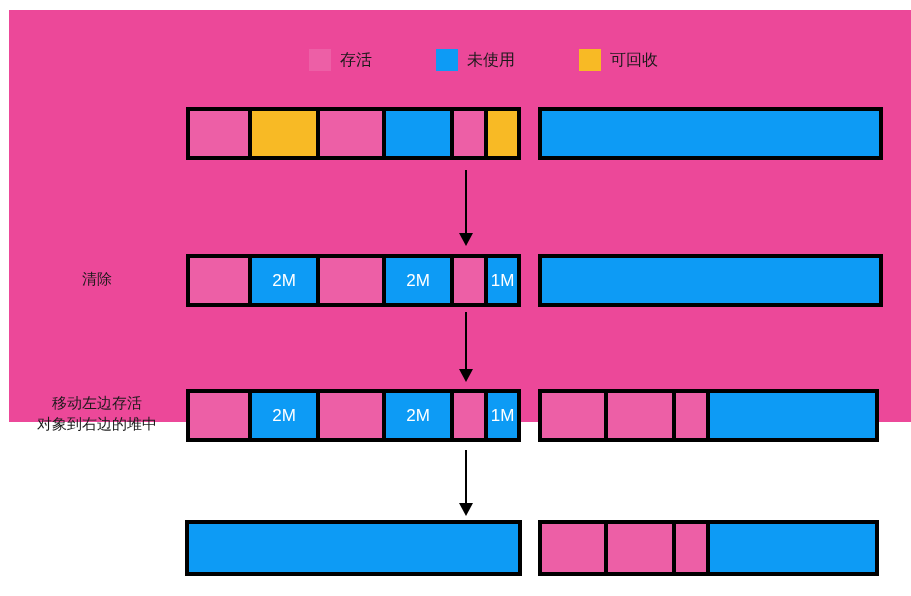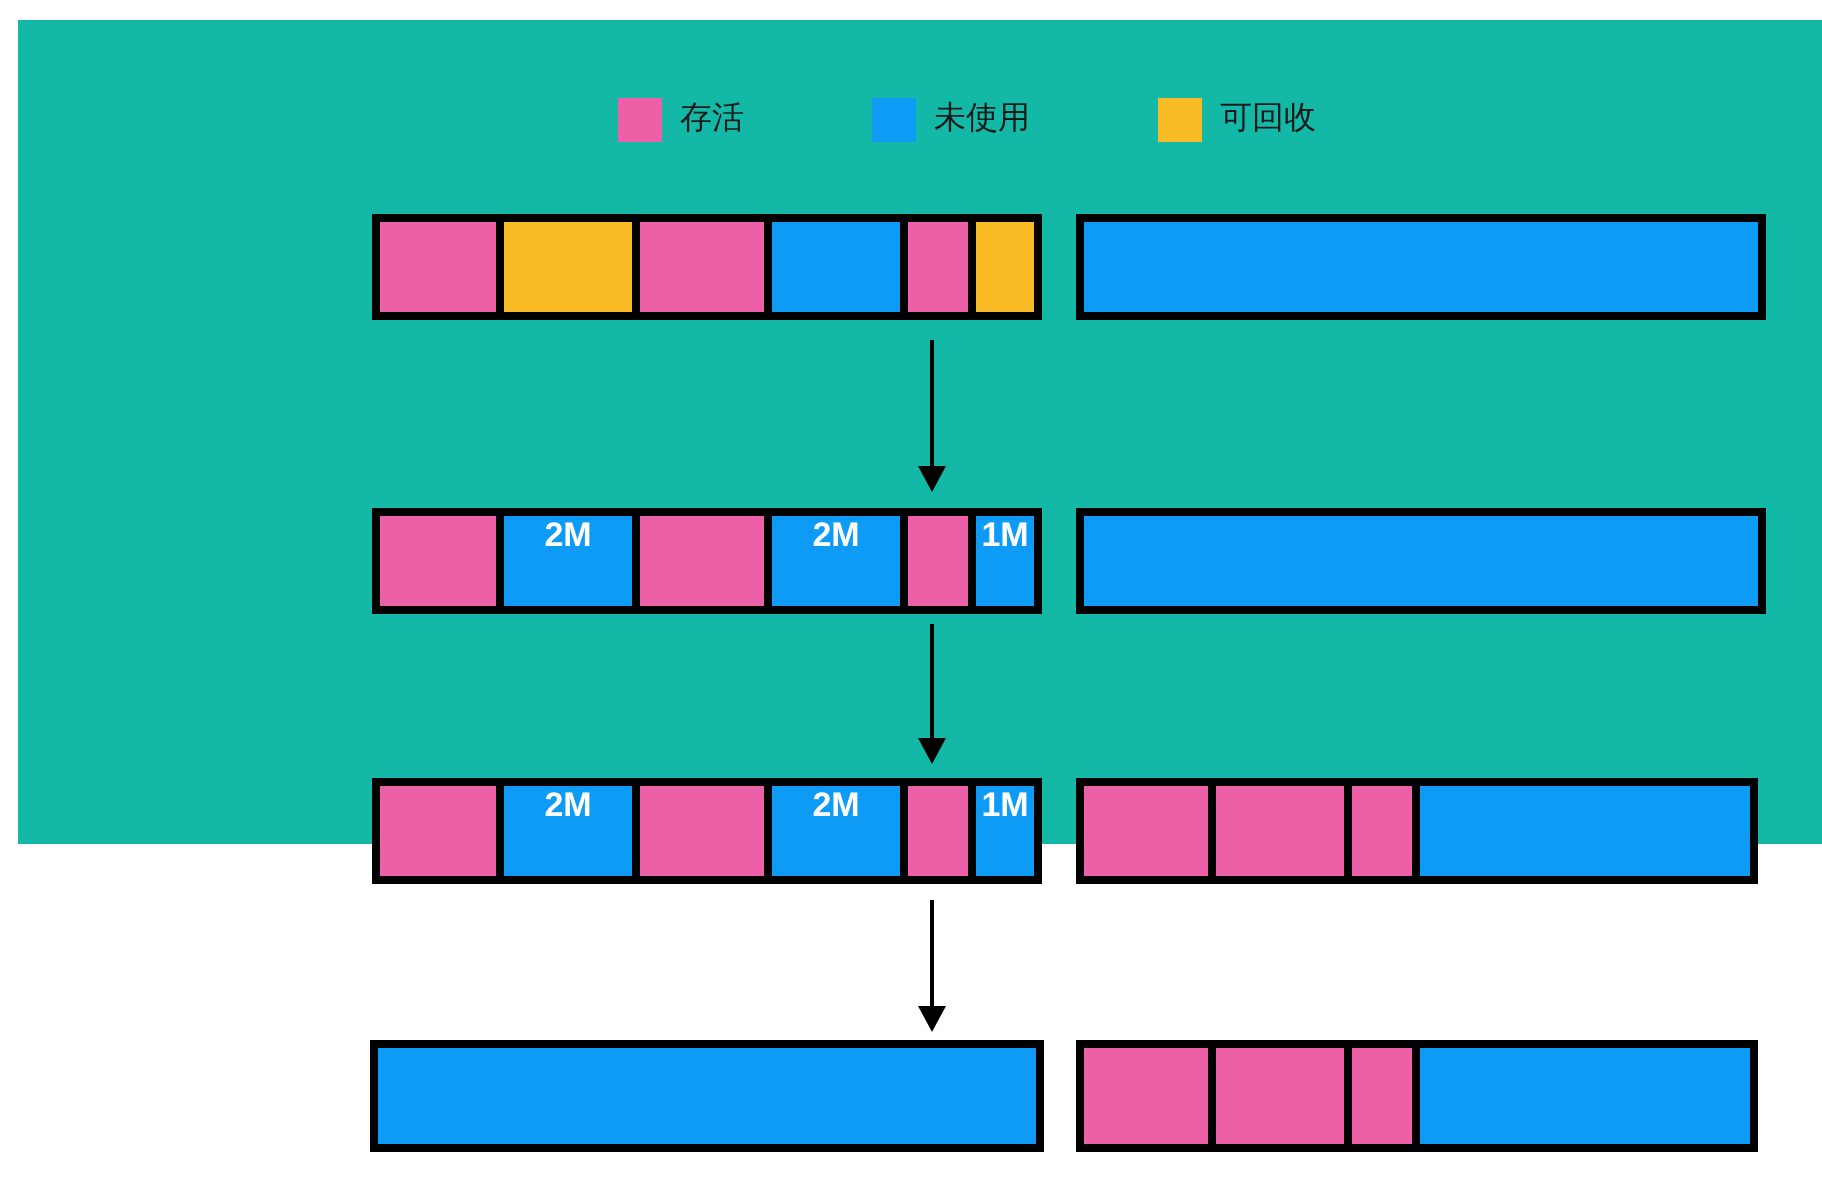--- a/index.html
+++ b/index.html
@@ -12,21 +12,21 @@
     height: 596px;
     font-family: "Liberation Sans", "DejaVu Sans", sans-serif;
     overflow: hidden;
   }
   #canvas {
     position: absolute;
     left: 9px;
     top: 10px;
     width: 902px;
     height: 412px;
-    background: #14b8a6;
+    background: #ec4899;
   }
   
   #legend {
     position: absolute;
     left: 300px;
     top: 39px;
     display: flex;
     align-items: center;
     gap: 0px;
   }
@@ -64,24 +64,25 @@
     box-sizing: border-box;
     background: #000000;
     border: 4px solid #000000;
     display: flex;
     overflow: hidden;
   }
   .seg {
     box-sizing: border-box;
     height: 100%;
     display: flex;
+    align-items: center;
     justify-content: center;
     color: #ffffff;
     font-size: 17px;
-    font-weight: bold;
+    font-weight: normal;
     letter-spacing: 0px;
     margin-right: 4px;
     flex: none;
   }
   .seg:last-child { margin-right: 12px; }
   
   .arrow { position: absolute; width: 20px; }
   .arrow .shaft {
     position: absolute;
     left: 9px;
@@ -128,39 +129,42 @@
           <div class="seg" style="background: rgb(237, 95, 166); width: 62px;"></div>
           <div class="seg" style="background: rgb(13, 155, 245); width: 64px;"></div>
           <div class="seg" style="background: rgb(237, 95, 166); width: 30px;"></div>
           <div class="seg" style="background: rgb(248, 186, 37); width: 29px;"></div>
         </div>
         <div class="block" style="left: 529px; top: 0px; height: 53px; width: 345px;">
           <div class="seg" style="background: rgb(13, 155, 245); width: 337px;"></div>
         </div>
       </div>
       <div class="row" style="top: 244px; height: 53px;">
+        <div class="row-label" style="left: 8px; right: auto; top: 14px;">清除</div>
         <div class="block" style="left: 177px; top: 0px; height: 53px; width: 335px;">
           <div class="seg" style="background: rgb(237, 95, 166); width: 58px;"></div>
           <div class="seg" style="background: rgb(13, 155, 245); width: 64px;">
             <span>2M</span>
           </div>
           <div class="seg" style="background: rgb(237, 95, 166); width: 62px;"></div>
           <div class="seg" style="background: rgb(13, 155, 245); width: 64px;">
             <span>2M</span>
           </div>
           <div class="seg" style="background: rgb(237, 95, 166); width: 30px;"></div>
           <div class="seg" style="background: rgb(13, 155, 245); width: 29px;">
             <span>1M</span>
           </div>
         </div>
         <div class="block" style="left: 529px; top: 0px; height: 53px; width: 345px;">
           <div class="seg" style="background: rgb(13, 155, 245); width: 337px;"></div>
         </div>
       </div>
       <div class="row" style="top: 379px; height: 53px;">
+        <div class="row-label" style="left: 8px; right: auto; top: 3px;">移动左边存活
+对象到右边的堆中</div>
         <div class="block" style="left: 177px; top: 0px; height: 53px; width: 335px;">
           <div class="seg" style="background: rgb(237, 95, 166); width: 58px;"></div>
           <div class="seg" style="background: rgb(13, 155, 245); width: 64px;">
             <span>2M</span>
           </div>
           <div class="seg" style="background: rgb(237, 95, 166); width: 62px;"></div>
           <div class="seg" style="background: rgb(13, 155, 245); width: 64px;">
             <span>2M</span>
           </div>
           <div class="seg" style="background: rgb(237, 95, 166); width: 30px;"></div>

